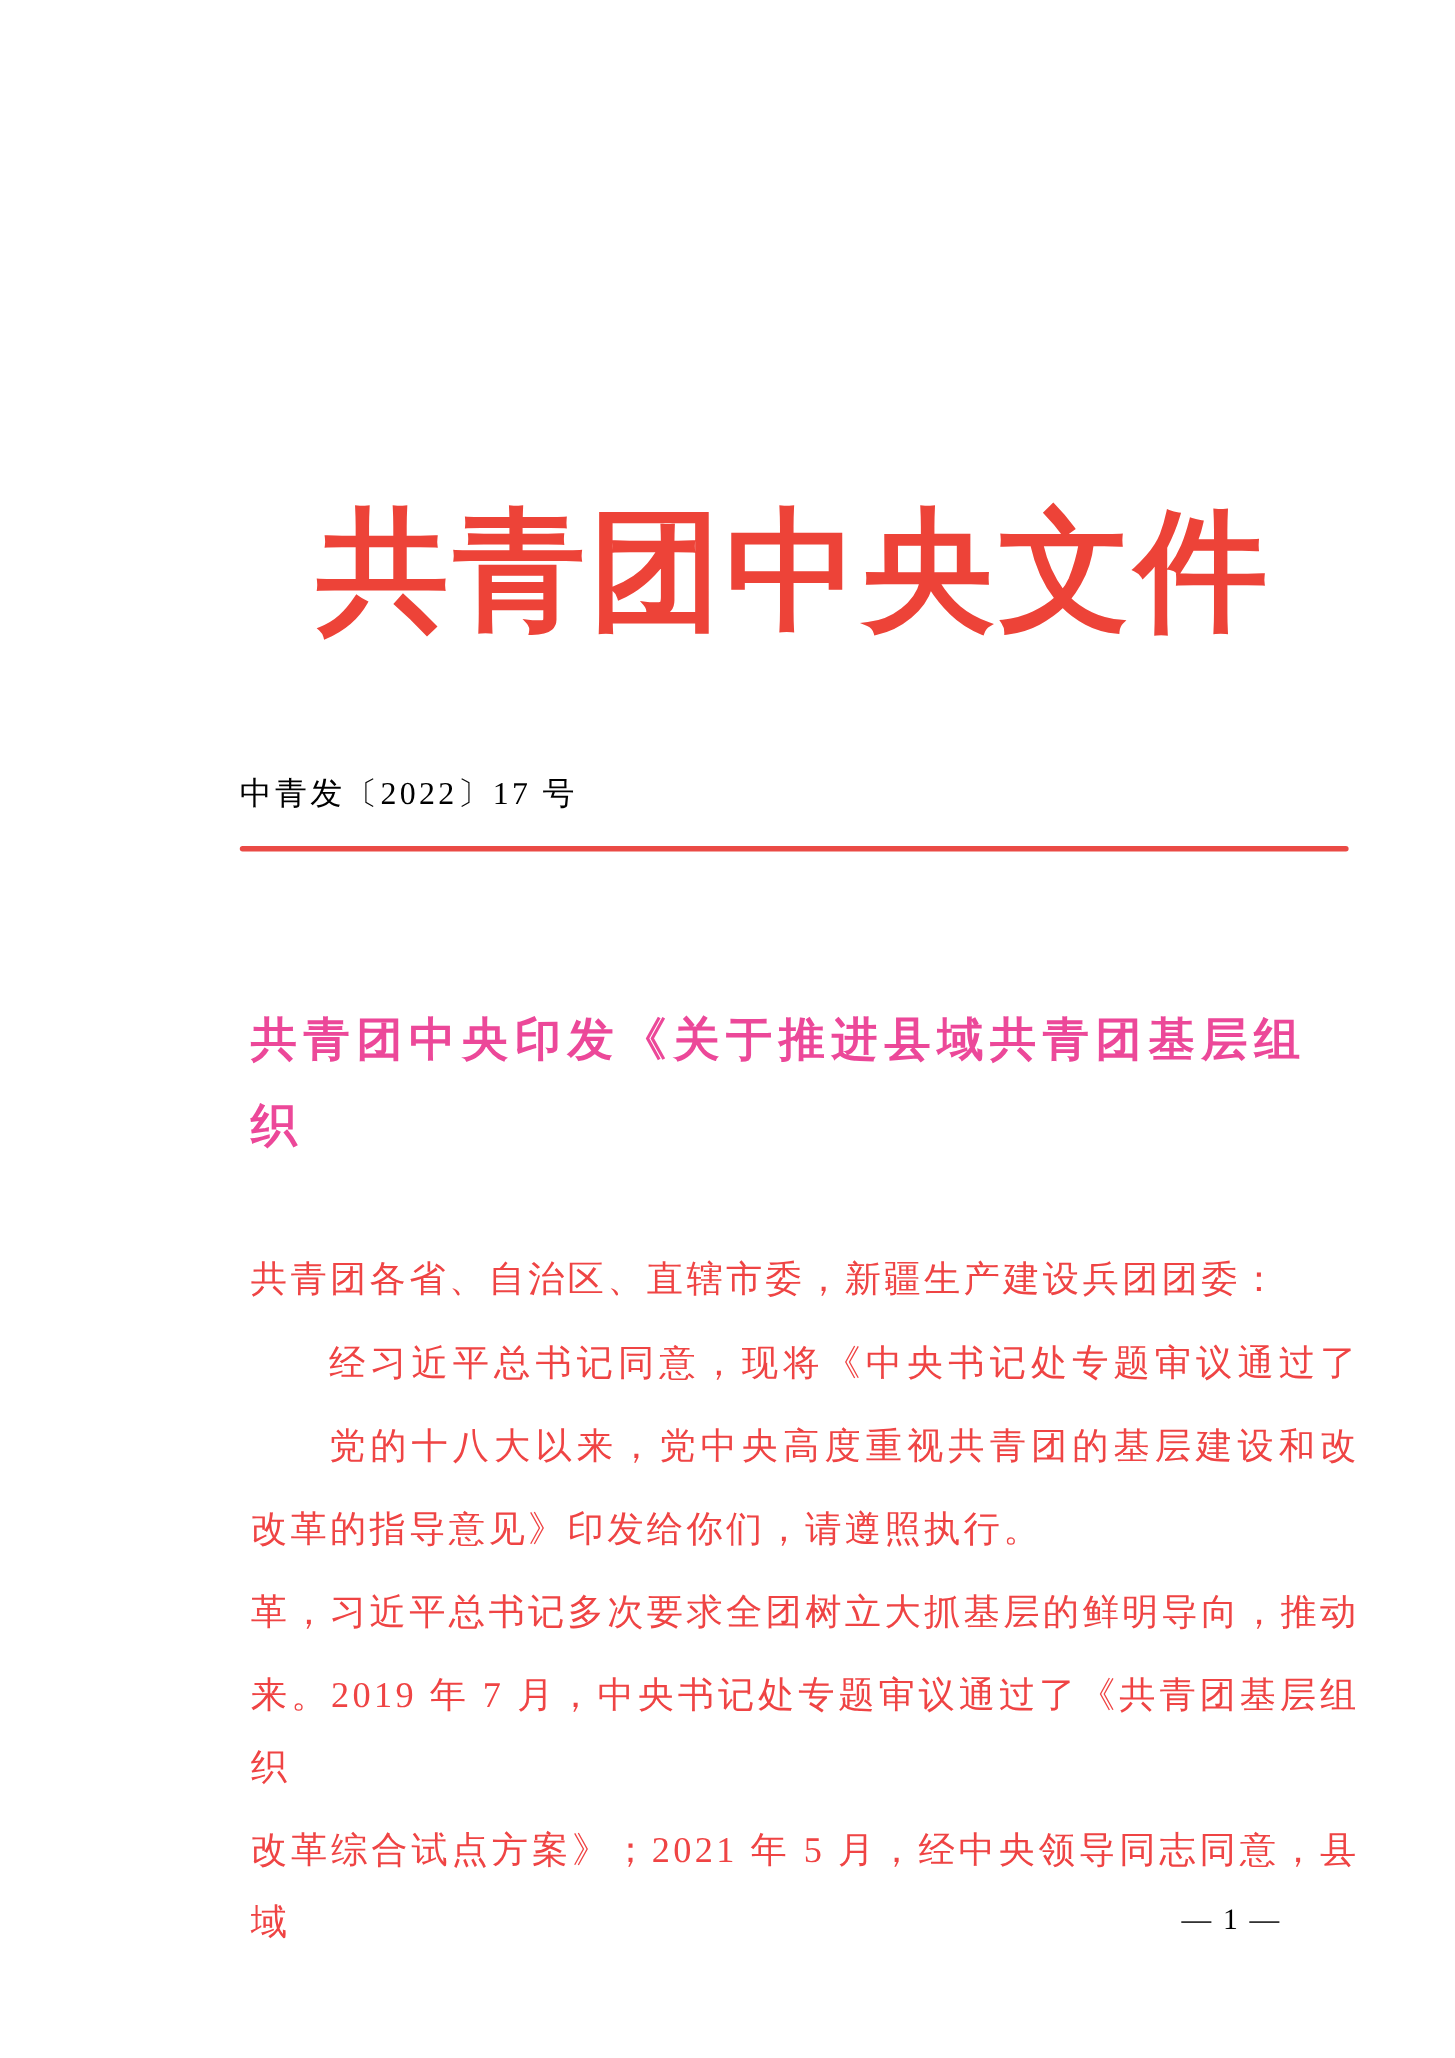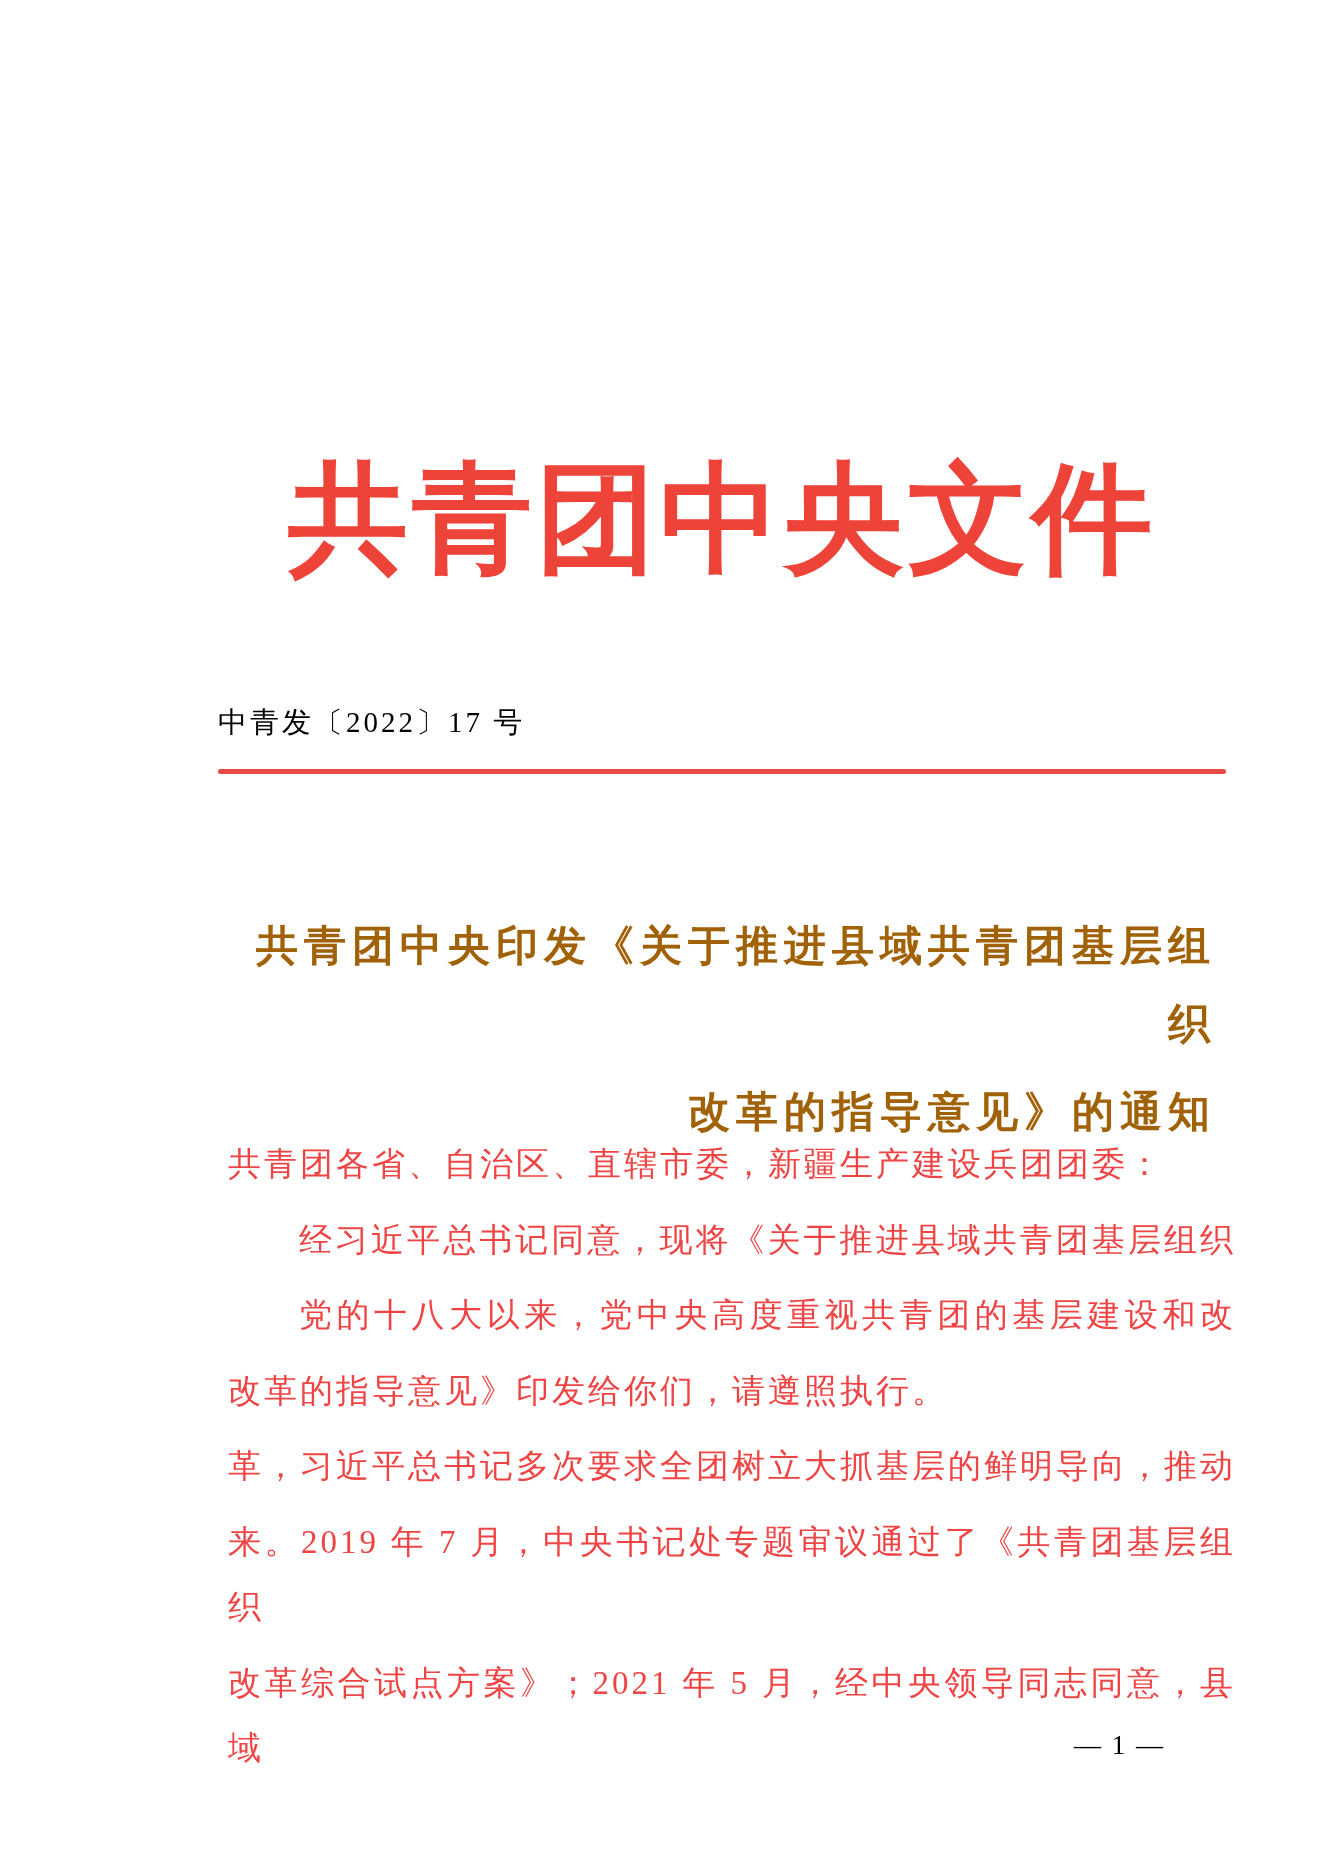--- a/index.html
+++ b/index.html
@@ -65,26 +65,26 @@
     width: 100%;
     height: 5px;
     background: var(--rule);
   }
   
   .notice-title {
     position: absolute;
     top: 847px;
     left: 0;
     width: 100%;
-    text-align: right;
+    text-align: left;
     font-size: 42px;
     font-weight: bold;
     line-height: 78px;
     letter-spacing: 6px;
-    color: #a16207;
+    color: #ec4899;
   }
   
   .body-text {
     position: absolute;
     top: 1072px;
     left: 0;
     width: 100%;
     font-size: 33px;
     line-height: 65.5px;
     letter-spacing: 3px;
@@ -121,26 +121,25 @@
   <div class="content">
 
     <div class="org-title">共青团中央文件</div>
 
     <div class="doc-number">中青发〔2022〕17 号</div>
 
     <div class="redline"></div>
 
     <div class="notice-title">
       <div class="notice-title-line">共青团中央印发《关于推进县域共青团基层组织</div>
-      <div class="notice-title-line">改革的指导意见》的通知</div>
     </div>
 
     <div class="body-text">
       <div class="line">共青团各省、自治区、直辖市委，新疆生产建设兵团团委：</div>
-      <div class="line just indent">经习近平总书记同意，现将《关于推进县域共青团基层组织</div>
+      <div class="line just indent">经习近平总书记同意，现将《中央书记处专题审议通过了</div>
       <div class="line just indent">党的十八大以来，党中央高度重视共青团的基层建设和改</div>
       <div class="line">改革的指导意见》印发给你们，请遵照执行。</div>
       <div class="line just">革，习近平总书记多次要求全团树立大抓基层的鲜明导向，推动</div>
       <div class="line just">来。2019 年 7 月，中央书记处专题审议通过了《共青团基层组织</div>
       <div class="line just">改革综合试点方案》；2021 年 5 月，经中央领导同志同意，县域</div>
     </div>
 
     <div class="page-number">— 1 —</div>
 
   </div>

